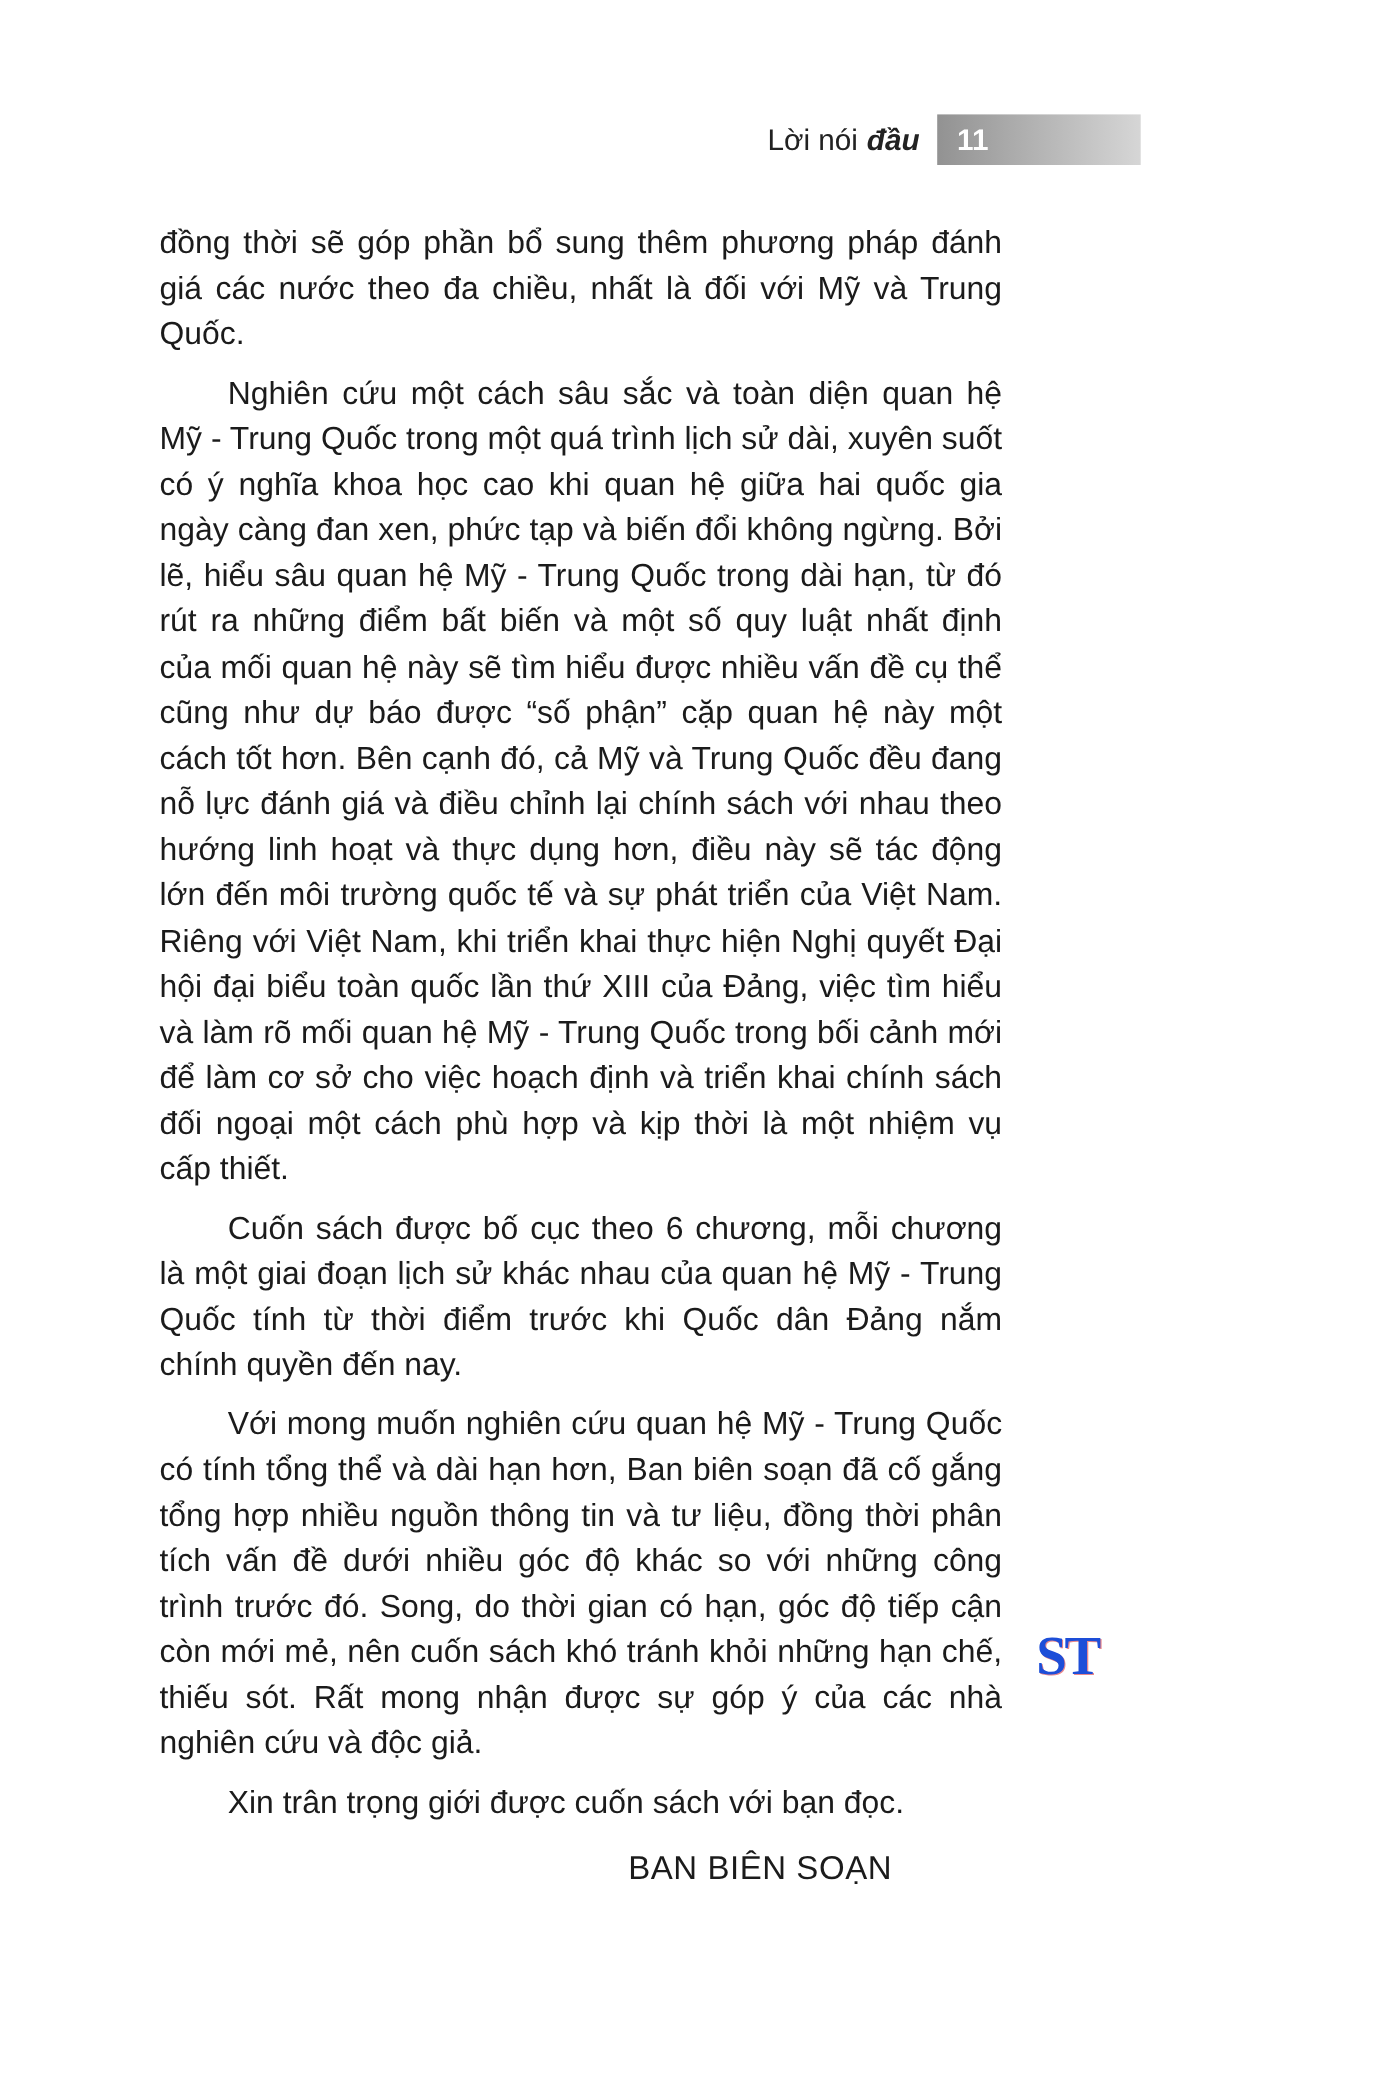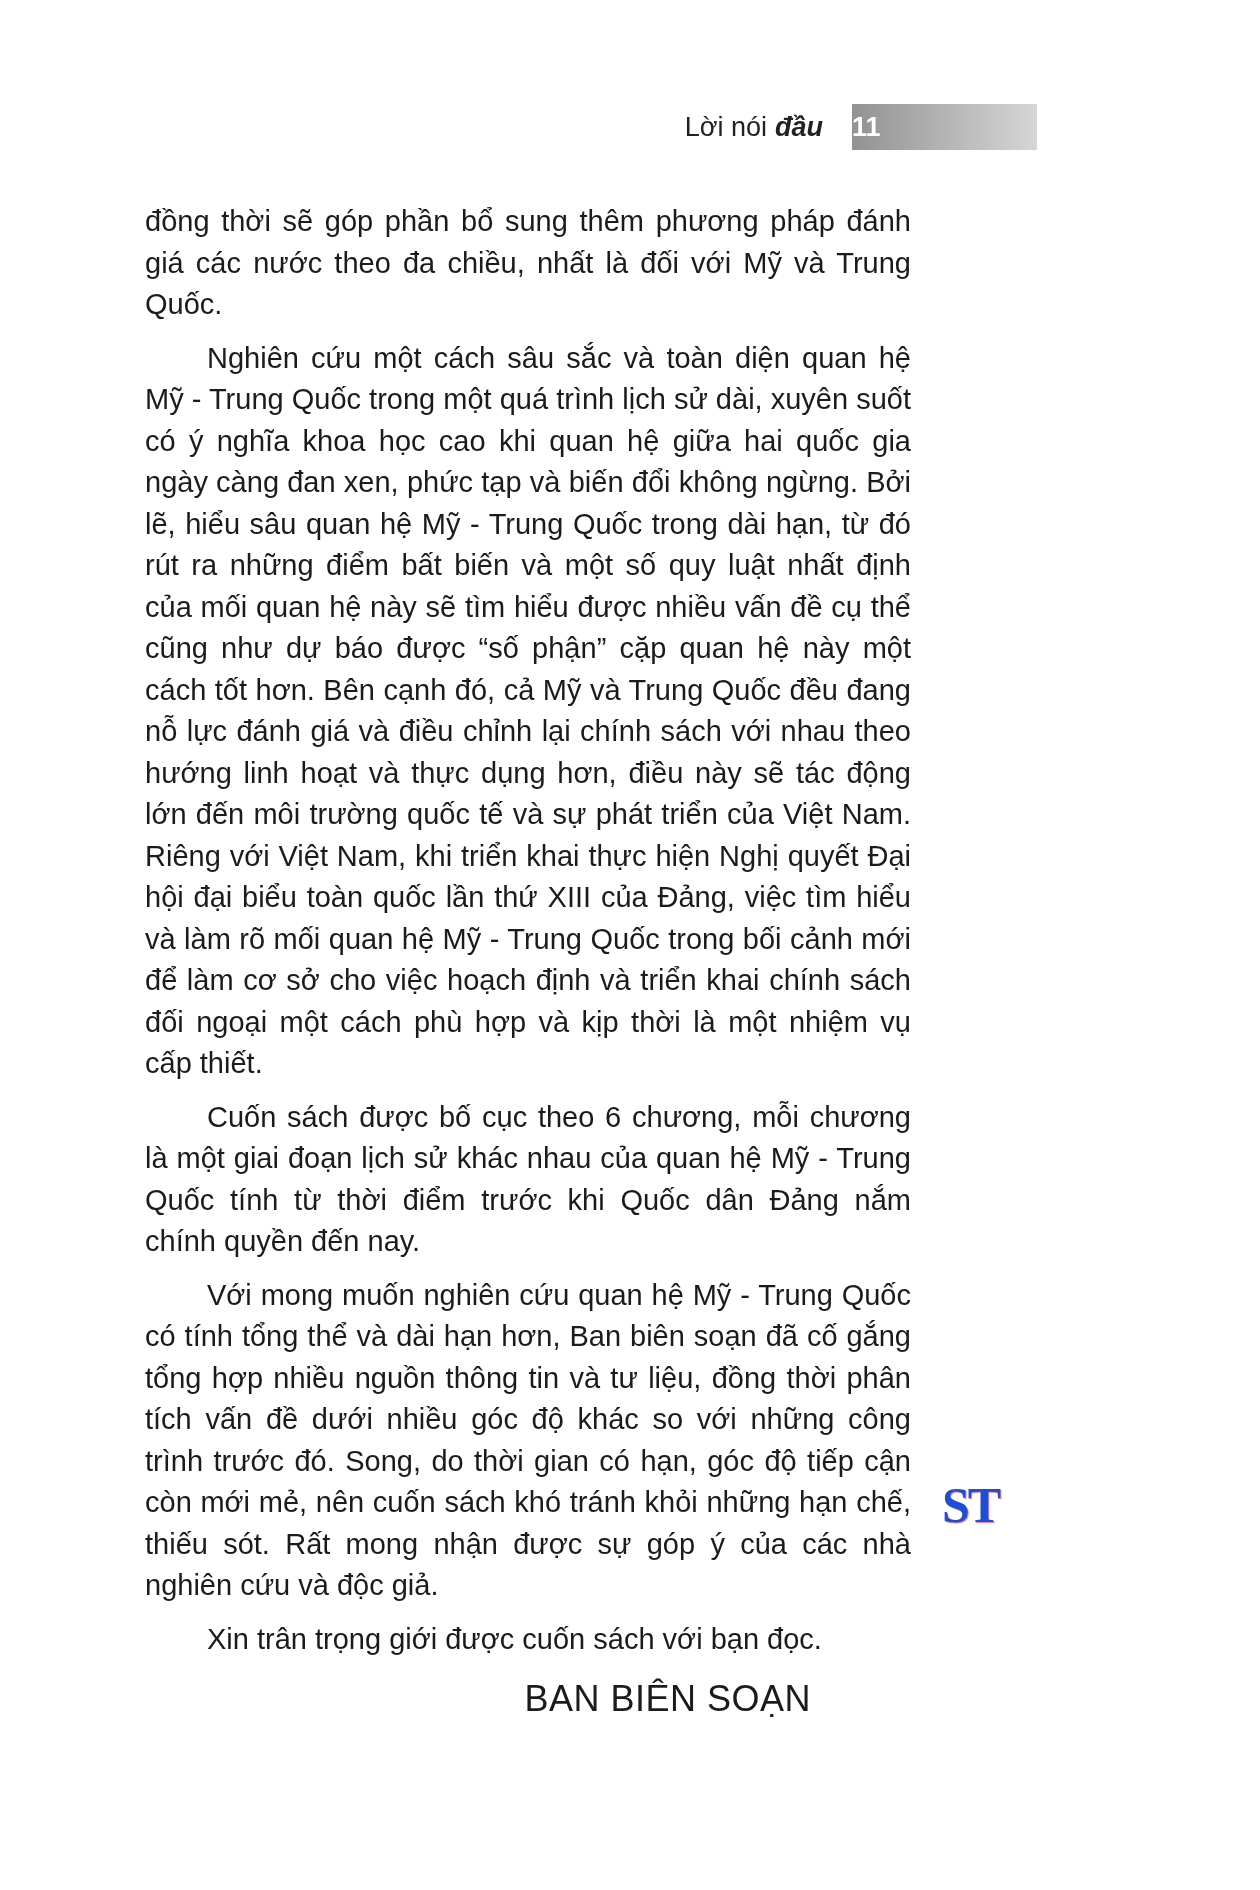--- a/index.html
+++ b/index.html
@@ -20,39 +20,40 @@
     top: 104px;
     left: 0;
     width: 1037px;
     display: flex;
     justify-content: flex-end;
     align-items: center;
   }
   .running-title {
     font-size: 27px;
     color: #222222;
-    margin-right: 29px;
+    margin-right: 16px;
     white-space: nowrap;
   }
   .rt-regular { margin-right: 8px; }
   .rt-em {
     font-weight: bold;
     font-style: italic;
   }
   .page-number-box {
     width: 185px;
     height: 46px;
     background: linear-gradient(to right, #929292, #d6d6d6);
     display: flex;
     align-items: center;
   }
   .page-number {
     color: #ffffff;
     font-size: 27px;
     font-weight: bold;
+    padding-left: 18px;
   }
   .body-text {
     position: absolute;
     top: 189px;
     left: 133px;
     width: 790px;
     font-size: 29px;
     line-height: 41.5px;
     color: #1b1b1b;
     text-align: justify;
@@ -61,21 +62,21 @@
     margin: 12px;
     padding: 0;
   }
   .para.indent {
     text-indent: 62px;
   }
   .signature {
     text-align: right;
     padding-right: 112px;
     margin-top: 18px;
-    font-size: 36px;
+    font-size: 30px;
     letter-spacing: 0.5px;
     color: #1b1b1b;
   }
   .publisher-logo {
     position: absolute;
     left: 942px;
     top: 1480px;
     font-family: "Liberation Serif", "DejaVu Serif", serif;
     font-weight: bold;
     font-size: 50px;

